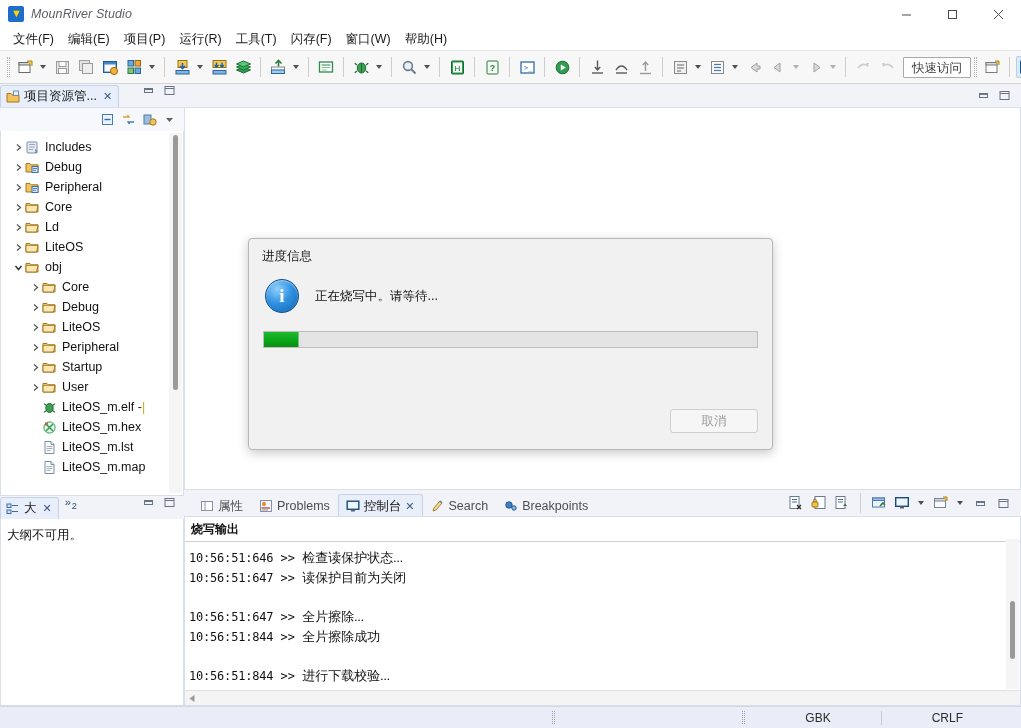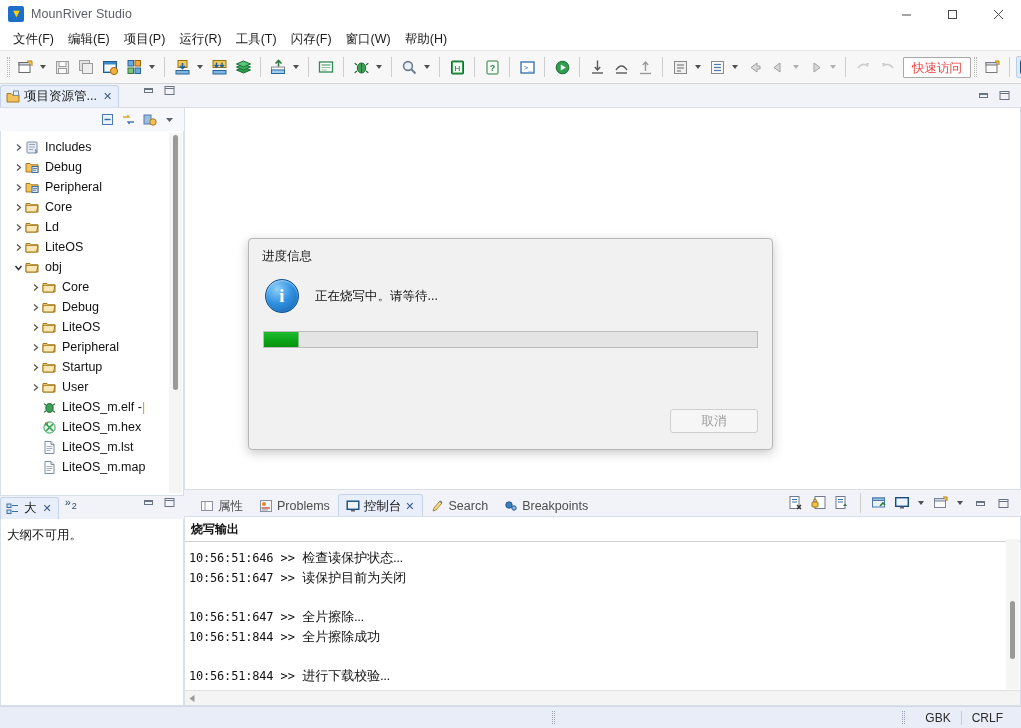--- a/index.html
+++ b/index.html
@@ -36,21 +36,21 @@
     background: #1c6ec9;
     border-radius: 2px;
   }
   .app-icon .chk {
     position: absolute; left: 3px; top: 2px;
     width: 10px; height: 11px;
     color: #ffd400; font-size: 11px; line-height: 11px;
     font-weight: bold; text-align: center;
   }
   .app-title {
-    font-size: 12.5px; color: #5d6066; letter-spacing: .1px;
+    font-size: 12.5px; color: #5d6066; letter-spacing: .1px; font-style: italic;
   }
   .winbtns {
     position: absolute; right: 0; top: 0; height: 28px;
     display: flex;
   }
   .winbtn {
     width: 46px; height: 28px;
     display: flex; align-items: center; justify-content: center;
     color: #4a4a4a;
   }
@@ -100,21 +100,21 @@
     flex: none;
   }
   .caret::after {
     content: ""; border-left: 3.5px solid transparent;
     border-right: 3.5px solid transparent; border-top: 4px solid #4f4f4f;
   }
   .caret.dim::after { border-top-color: #b0b0b0; }
   .quickaccess {
     margin-left: 4px; padding: 2px 8px;
     border: 1px solid #a9a9a9; background: #fff;
-    font-size: 12.5px; color: #ef4444; border-radius: 1px;
+    font-size: 12.5px; color: #404040; border-radius: 1px;
     height: 21px; line-height: 16px; flex: none;
   }
 
   
   .body {
     flex: 1; display: flex; min-height: 0;
     background: #f1f3f8;
   }
   .left-col {
     width: 184px; min-width: 184px;
@@ -334,21 +334,21 @@
   .hscroll .larrow {
     width: 15px; display: flex; align-items: center; justify-content: center;
   }
 
   
   .statusbar {
     height: 22px; min-height: 22px;
     background: #e8edf7;
     border-top: 1px solid #d2d8e4;
     display: flex; align-items: center;
-    font-size: 12px; color: #2b2b2b;
+    font-size: 12px; color: #2b2b2b; gap: 40px;
   }
   .sb-grip {
     width: 3px; height: 13px; margin: 0 10px;
     border-left: 1px dotted #9aa3b4; border-right: 1px dotted #9aa3b4;
   }
   .sb-cell { padding: 0 10px; }
   .sb-div { width: 1px; height: 14px; background: #c3cada; }
 
   .ico { display: block; }
 </style>

